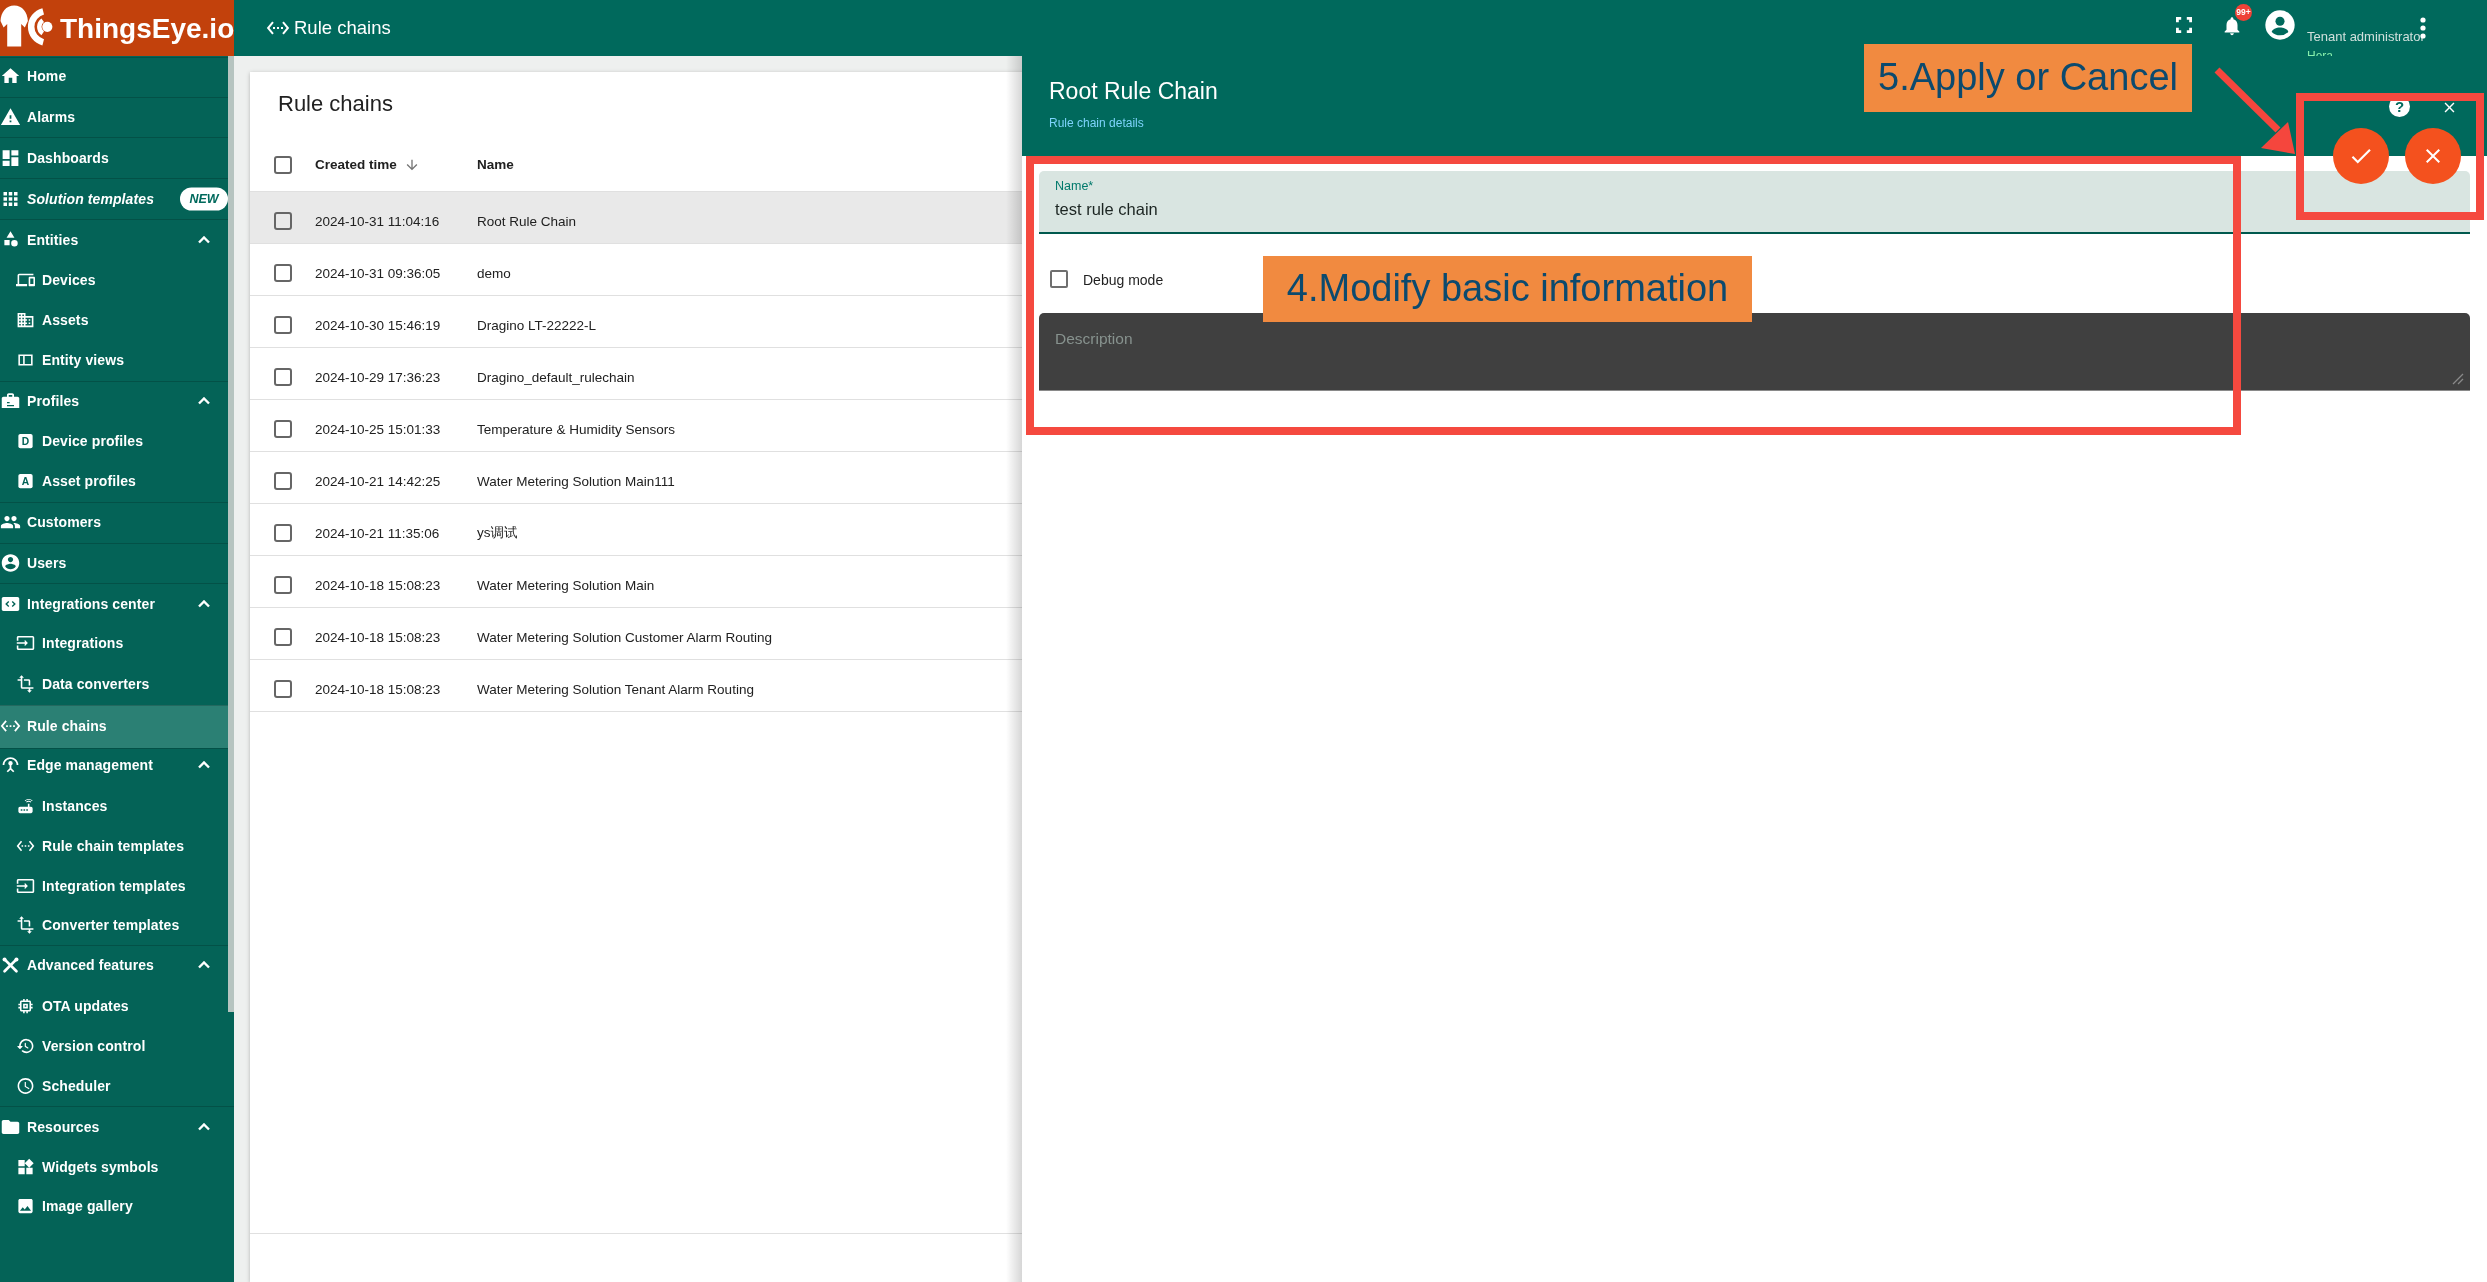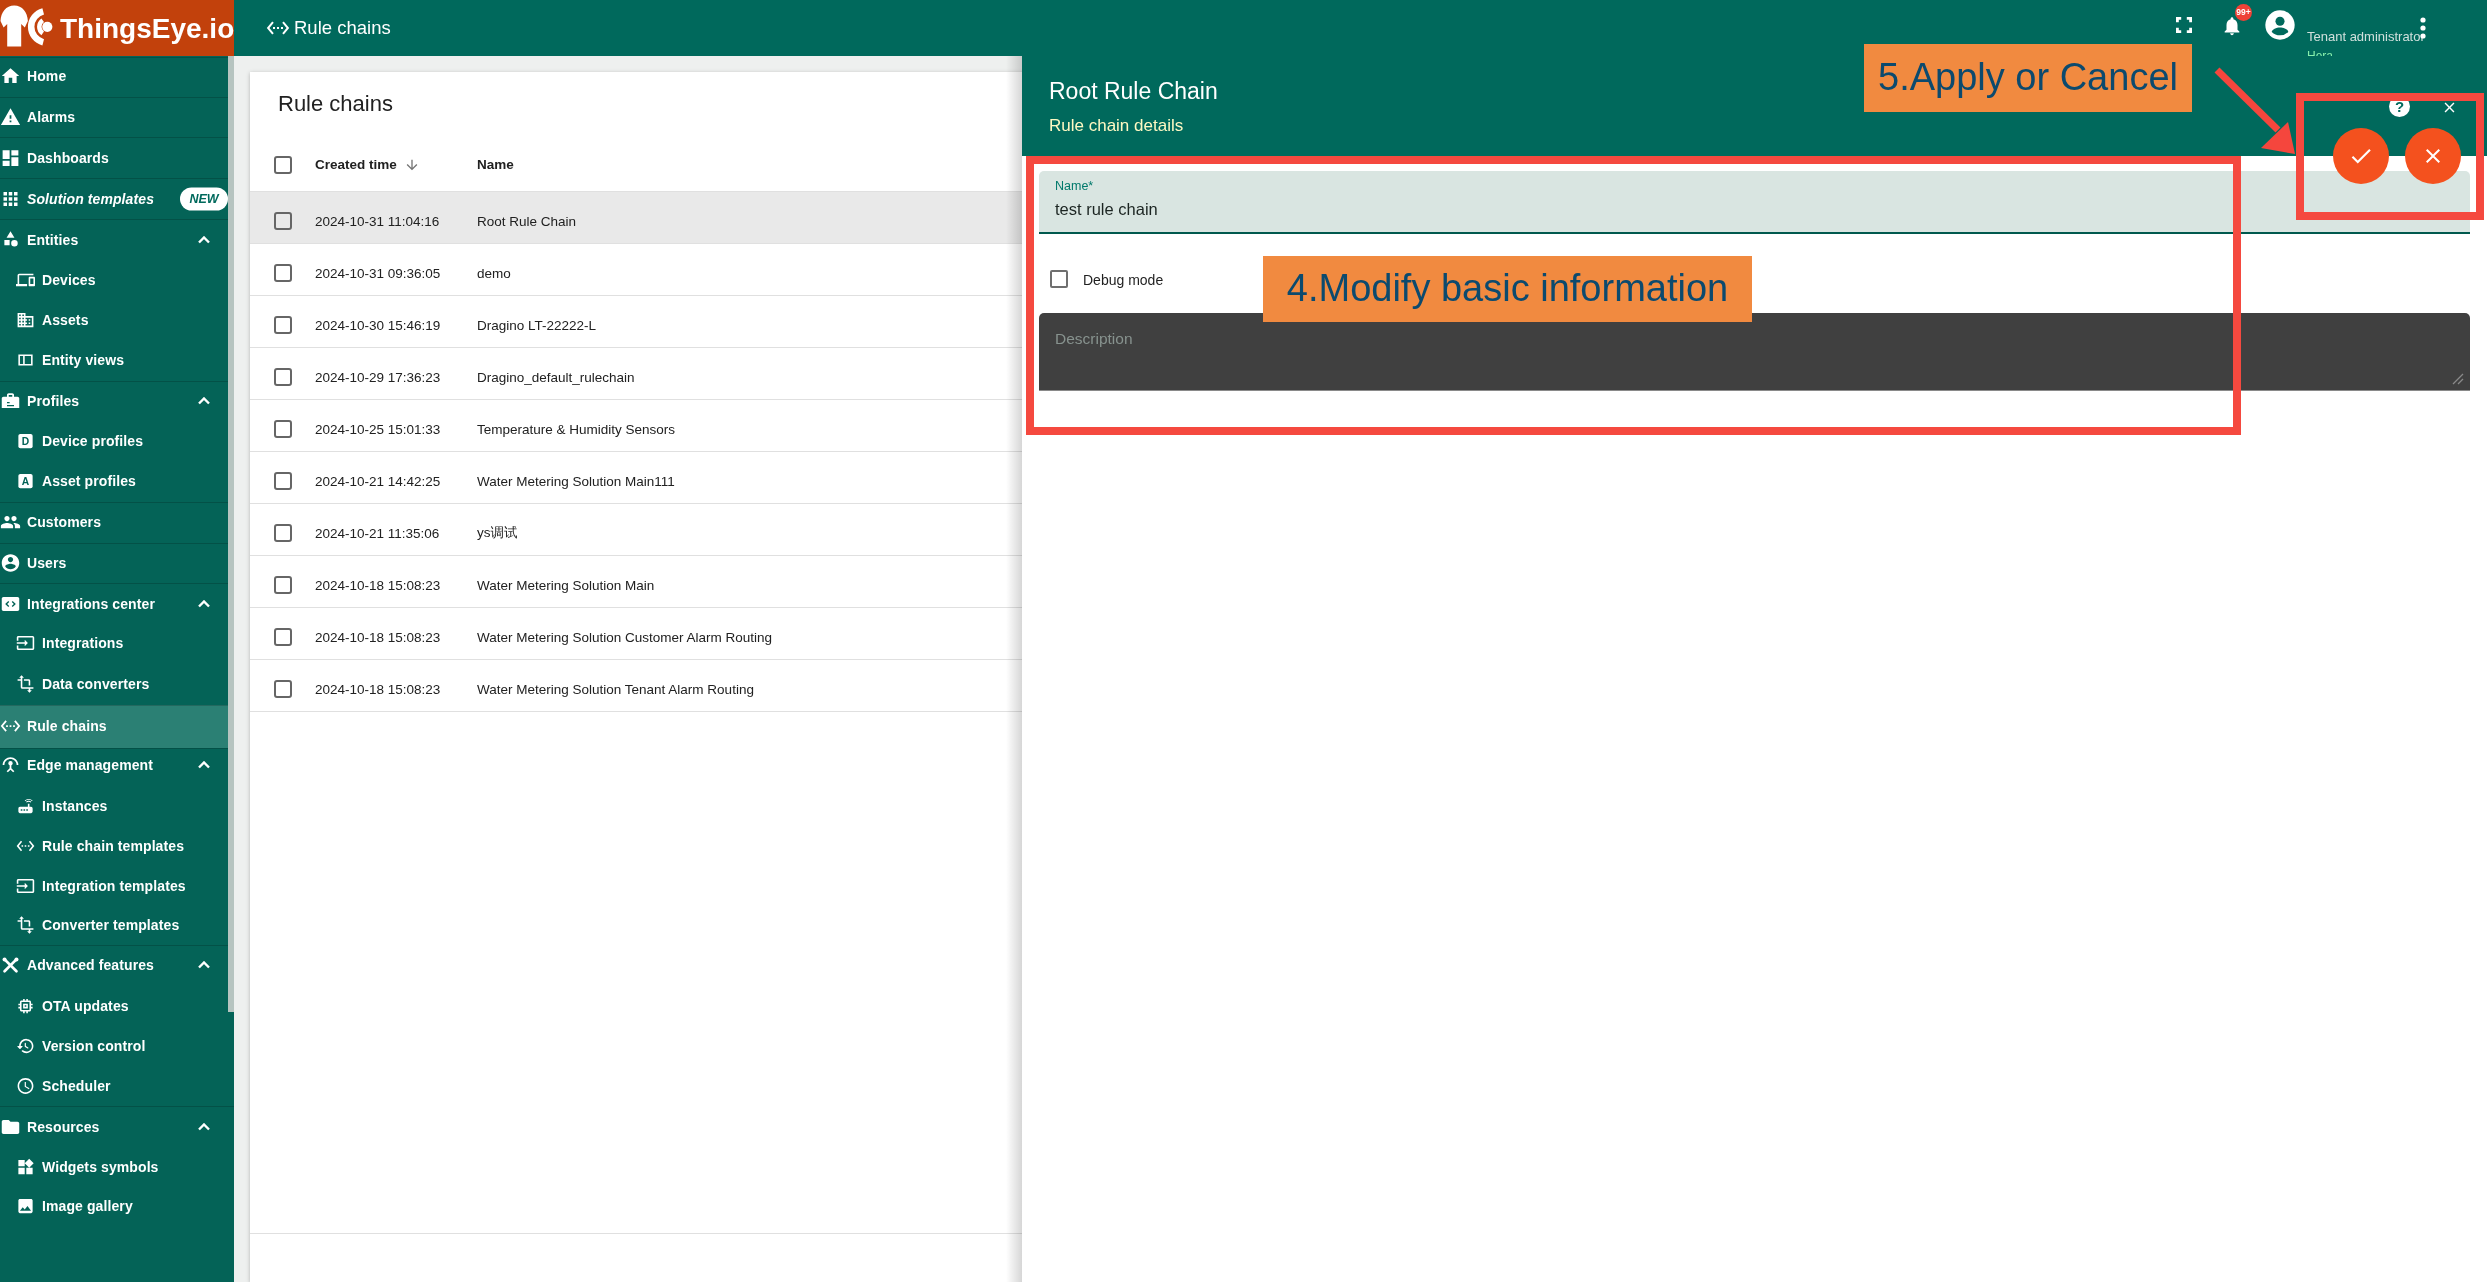--- a/index.html
+++ b/index.html
@@ -35,21 +35,21 @@
 .trow { position:absolute; left:0; width:100%; height:52px; border-bottom:1px solid #e0e0e0; font-size:13.5px; color:#212121; }
 .trow .tcheck { top:20px; }
 .trow .c1 { position:absolute; left:65px; top:29px; transform:translateY(-50%); white-space:nowrap; }
 .trow .c2 { position:absolute; left:227px; top:29px; transform:translateY(-50%); white-space:nowrap; }
 #pagdiv { position:absolute; left:0; top:1161px; width:100%; height:1px; background:#e0e0e0; }
 
 
 #drawer { position:absolute; left:1022px; top:56px; width:1465px; height:1226px; background:#fff; z-index:40; }
 #dhead { position:absolute; left:0; top:0; width:100%; height:100px; background:#00695c; }
 #dtitle { position:absolute; left:27px; top:22px; font-size:23px; font-weight:500; color:#fff; }
-#dsub { position:absolute; left:27px; top:60px; font-size:17px; font-weight:500; color:#fef9c3; }
+#dsub { position:absolute; left:27px; top:60px; font-size:12px; font-weight:500; color:#7dd3fc; }
 #namefield { position:absolute; left:17px; top:115px; width:1431px; height:60.5px; background:#d9e5e1; border-radius:5px 5px 0 0; }
 #namefield .lbl { position:absolute; left:16px; top:8px; font-size:12.5px; color:#00796b; }
 #namefield .val { position:absolute; left:16px; top:29px; font-size:16.5px; color:#1c2522; }
 #nameline { position:absolute; left:17px; top:175.5px; width:1431px; height:2px; background:#00594e; }
 #dbgbox { position:absolute; left:28px; top:214px; width:18px; height:18px; border:2px solid #6f6f6f; border-radius:2px; }
 #dbglbl { position:absolute; left:61px; top:216px; font-size:14px; color:#1f1f1f; }
 #descfield { position:absolute; left:17px; top:257px; width:1431px; height:78px; background:#404040; border-radius:5px 5px 0 0; border-bottom:1px solid #8a8a8a; }
 #descfield .lbl { position:absolute; left:16px; top:17px; font-size:15.5px; color:#87928e; }
 
 

